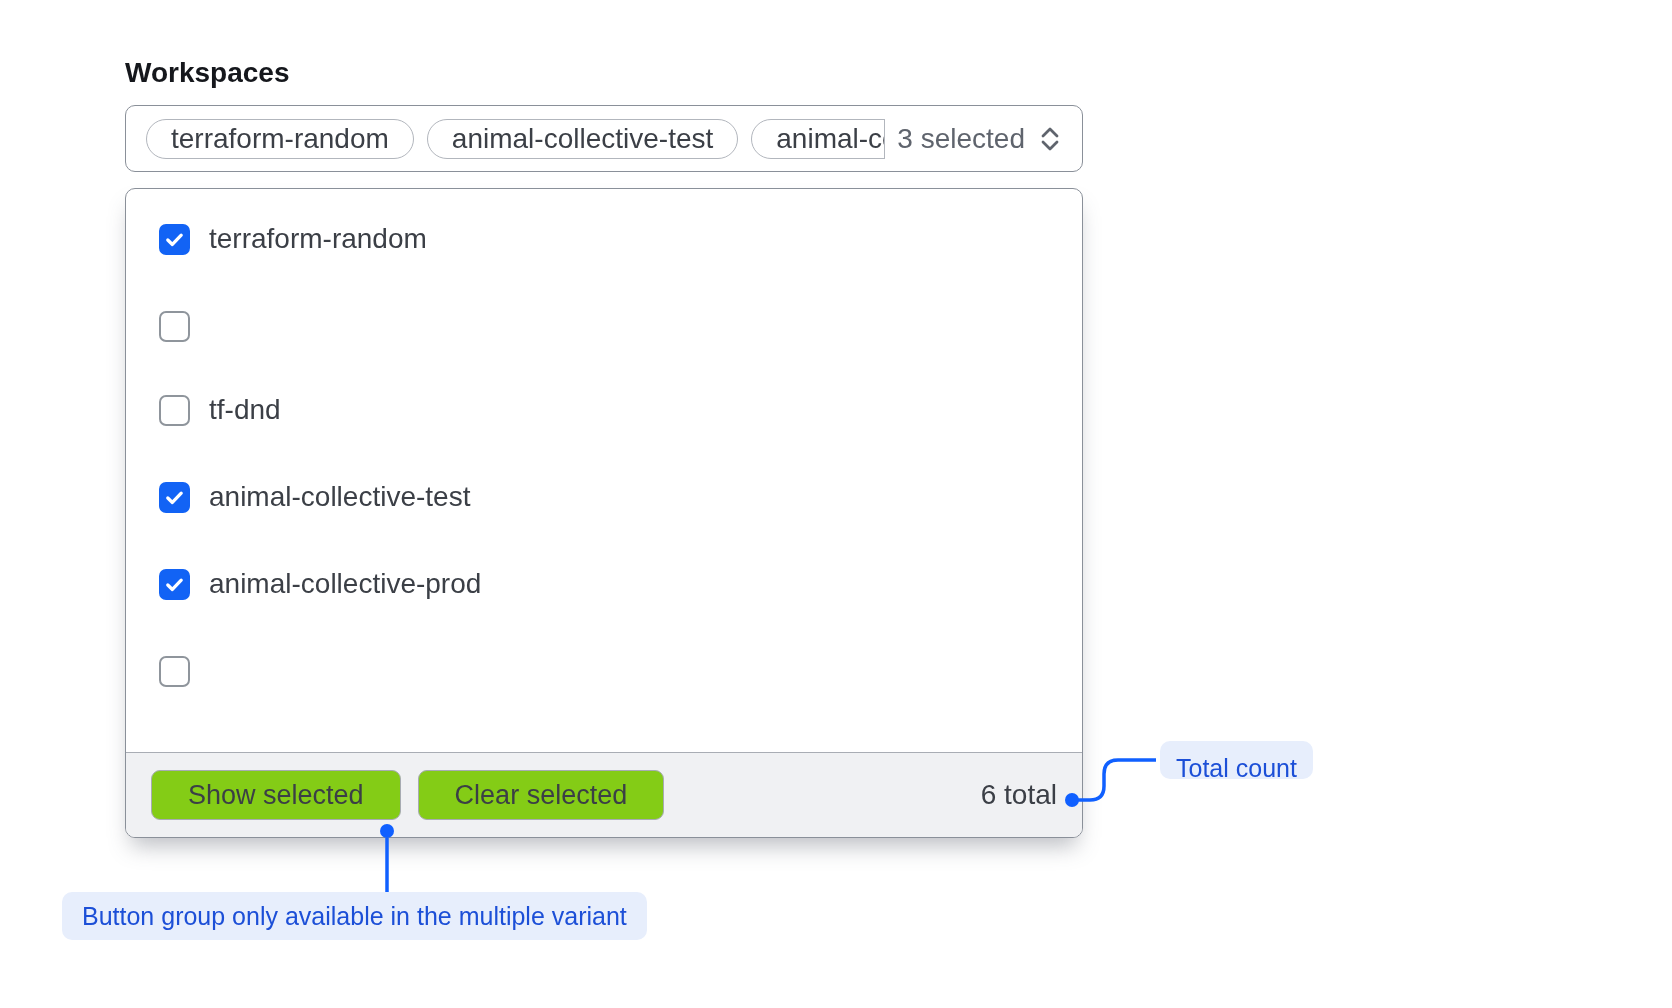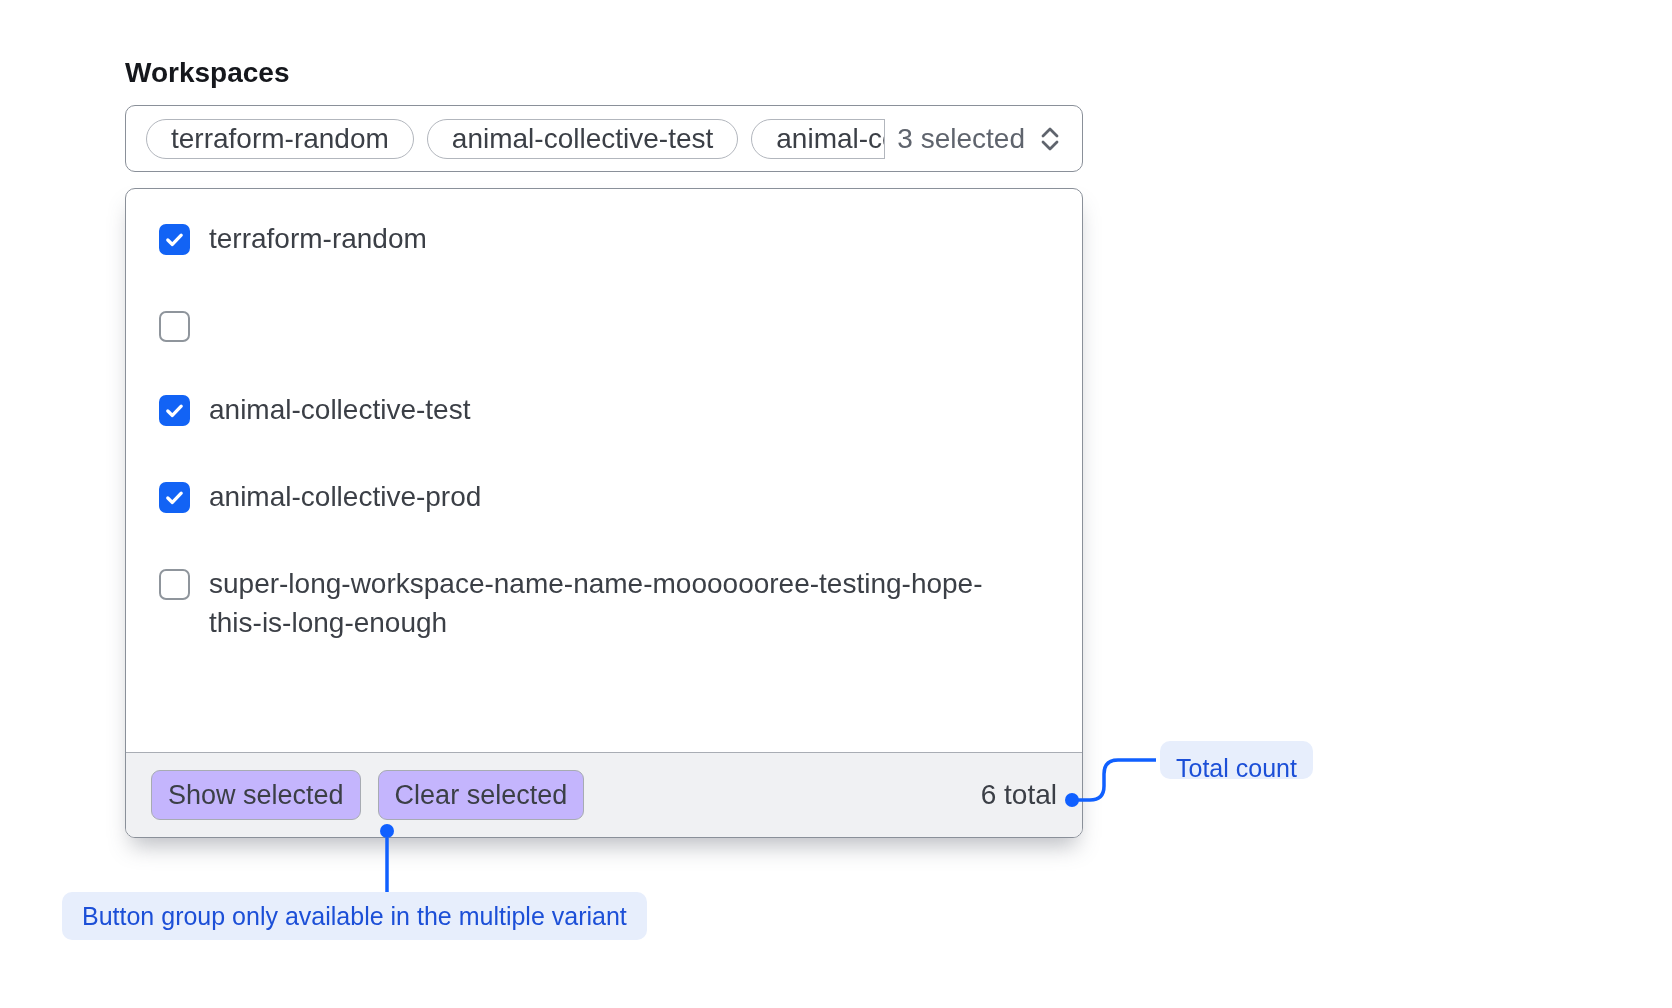--- a/index.html
+++ b/index.html
@@ -108,25 +108,25 @@
     left: 0; right: 0; bottom: 0;
     height: 85px;
     background: #f0f1f3;
     border-top: 1.5px solid #a9adb4;
     display: flex; align-items: center;
     padding: 0 25px;
     gap: 17px;
   }
   .footer-btn {
     height: 50px;
-    padding: 0 16px;
+    padding: 0 36px;
     font-family: inherit;
     font-size: 27px;
     color: #3b3f46;
-    background: #c4b5fd;
+    background: #84cc16;
     border: 1.5px solid #a7abb2;
     border-radius: 9px;
     cursor: pointer;
     text-align: right;
   }
   .total-count {
     margin-left: auto;
     font-size: 28px;
     color: #3b3f46;
   }
@@ -180,40 +180,45 @@
       </svg>
     </span>
     <span class="option-label">terraform-random</span>
   </li>
         <li class="option">
     <span class="checkbox">
       
     </span>
   </li>
         <li class="option">
+    <span class="checkbox">
+      
+    </span>
+    <span class="option-label">tf-dnd</span>
+  </li>
+        <li class="option">
     <span class="checkbox checked">
       <svg width="23" height="23" viewBox="0 0 24 24">
         <path d="M5 12.5 L9.8 17.2 L19 7.5" fill="none" stroke="#ffffff" stroke-width="3.4" stroke-linecap="round" stroke-linejoin="round"></path>
       </svg>
     </span>
     <span class="option-label">animal-collective-test</span>
   </li>
         <li class="option">
     <span class="checkbox checked">
       <svg width="23" height="23" viewBox="0 0 24 24">
         <path d="M5 12.5 L9.8 17.2 L19 7.5" fill="none" stroke="#ffffff" stroke-width="3.4" stroke-linecap="round" stroke-linejoin="round"></path>
       </svg>
     </span>
     <span class="option-label">animal-collective-prod</span>
   </li>
         <li class="option">
     <span class="checkbox">
       
     </span>
-    <span class="option-label">super-long-workspace-name-name-mooooooree-testing-hope-this-is-long-enough</span>
   </li>
       </ul>
     <div class="listbox-footer">
       <button class="footer-btn">Show selected</button>
       <button class="footer-btn">Clear selected</button>
       <span class="total-count">6 total</span>
     </div>
   </div>
 
   <svg class="connector-overlay" viewBox="0 0 1672 1008">

